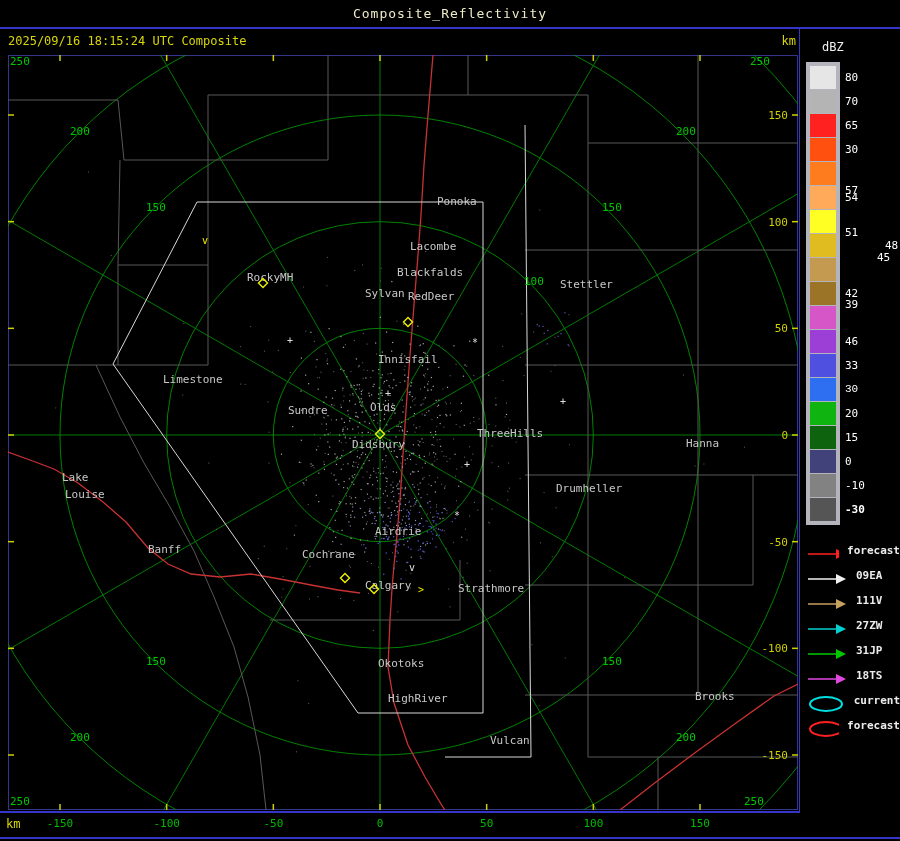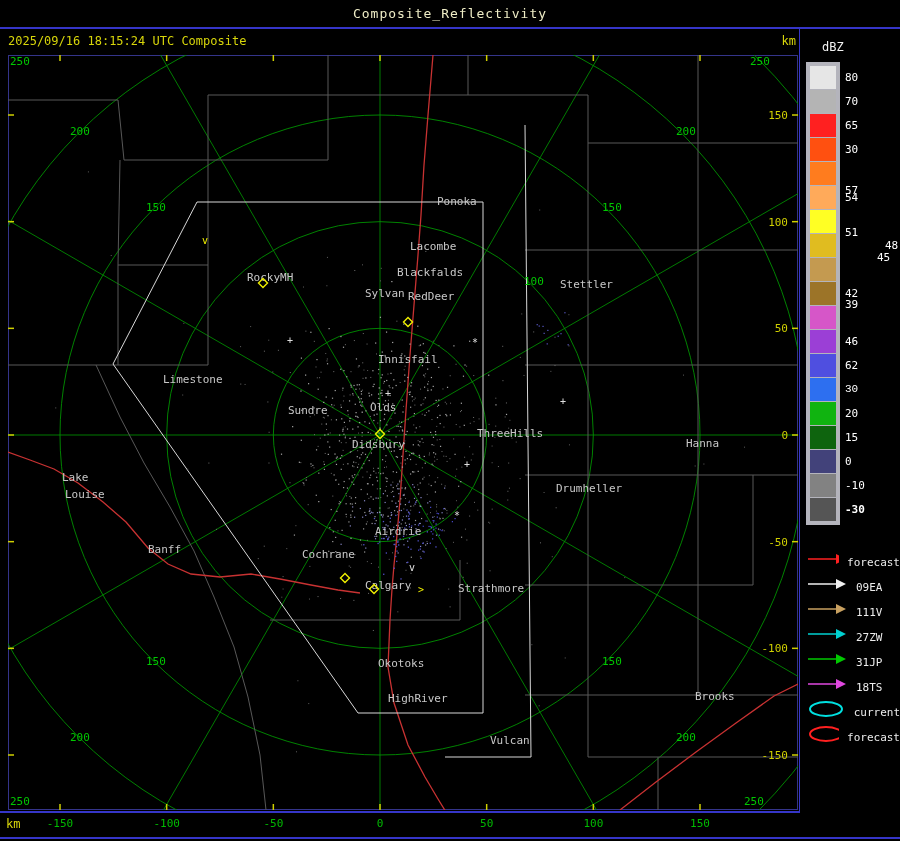--- a/index.html
+++ b/index.html
@@ -12,21 +12,21 @@
   #hline-bottom2{top:837px;left:0;width:900px;height:2px;}
   #vline-right{position:absolute;left:799px;top:27px;width:1px;height:786px;background:#3535c8;}
   .ts{position:absolute;left:8px;top:34px;color:#d8d60a;font-size:12px;}
   .km-top{position:absolute;left:766px;top:34px;width:30px;color:#d8d60a;font-size:12px;text-align:right;}
   .dbz{position:absolute;left:822px;top:40px;color:#f2f2f2;font-size:12px;}
   #radar-map{position:absolute;left:8px;top:55px;background:#000;}
   .cbar-strip{position:absolute;left:806px;top:62px;width:34px;height:463px;background:#b4b4bc;}
   .cbar-swatch{position:absolute;width:26px;height:23px;left:810px;}
   .cbar-value{position:absolute;left:845px;width:40px;color:#ffffff;font-size:11px;}
   #vector-legend{position:absolute;left:806px;top:544px;width:94px;}
-  .vrow{display:flex;align-items:flex-end;height:25px;}
+  .vrow{display:flex;align-items:flex-start;height:25px;font-weight:bold;}
   .vrow .vlabel{color:#ececec;font-size:11px;margin-left:8px;}
   #x-axis .xt{position:absolute;top:817px;width:40px;text-align:center;color:#00bb00;font-size:11px;}
   .km-bottom{position:absolute;left:6px;top:817px;color:#d8d60a;font-size:12px;}
 </style>
 </head>
 <body>
 
 <div class="app">
   <div class="titlebar">Composite_Reflectivity</div>
   <div class="hline" id="hline-top"></div>
@@ -1216,21 +1216,21 @@
     <div class="cbar-value" style="top:239px;margin-left:40px;">48</div>
     <div class="cbar-swatch" style="top:258px;background:#c49a50;"></div>
     <div class="cbar-value" style="top:251px;margin-left:32px;">45</div>
     <div class="cbar-swatch" style="top:282px;background:#9c7428;"></div>
     <div class="cbar-value" style="top:287px;">42</div>
     <div class="cbar-swatch" style="top:306px;background:#d656c8;"></div>
     <div class="cbar-value" style="top:298px;">39</div>
     <div class="cbar-swatch" style="top:330px;background:#9b3fd6;"></div>
     <div class="cbar-value" style="top:335px;">46</div>
     <div class="cbar-swatch" style="top:354px;background:#4f4fe0;"></div>
-    <div class="cbar-value" style="top:359px;">62</div>
+    <div class="cbar-value" style="top:359px;">33</div>
     <div class="cbar-swatch" style="top:378px;background:#2d6ff0;"></div>
     <div class="cbar-value" style="top:383px;font-family:Liberation Mono, monospace;">30</div>
     <div class="cbar-swatch" style="top:402px;background:#10b410;"></div>
     <div class="cbar-value" style="top:407px;">20</div>
     <div class="cbar-swatch" style="top:426px;background:#0e640e;"></div>
     <div class="cbar-value" style="top:431px;">15</div>
     <div class="cbar-swatch" style="top:450px;background:#42427a;"></div>
     <div class="cbar-value" style="top:455px;">0</div>
     <div class="cbar-swatch" style="top:474px;background:#828282;"></div>
     <div class="cbar-value" style="top:479px;">-10</div>

